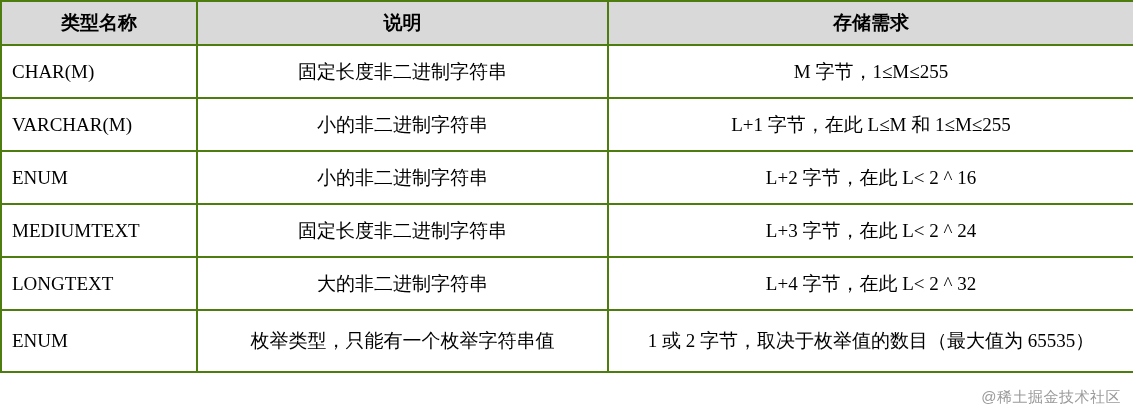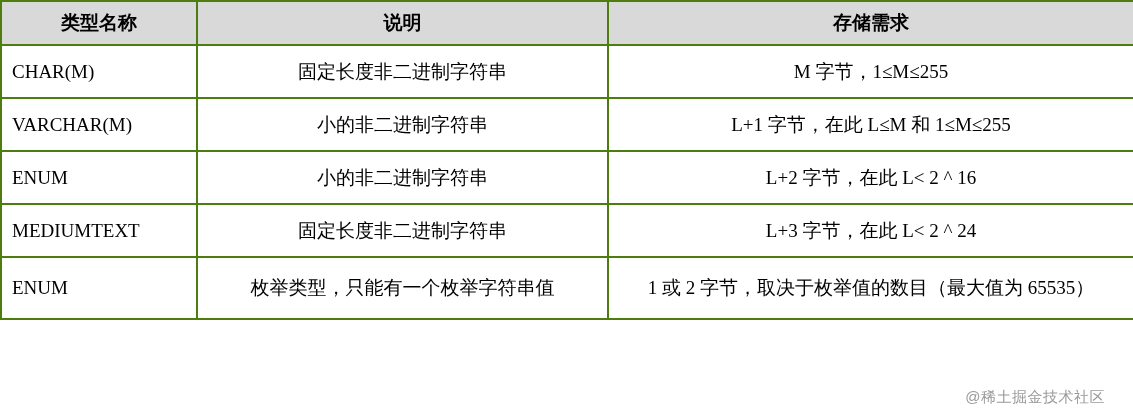--- a/index.html
+++ b/index.html
@@ -54,21 +54,21 @@
   }
   td.col-store {
     text-align: center;
     padding-left: 12px;
   }
   tbody tr { height: 53px; }
   tbody tr.tall { height: 62px; margin-left: 29px; }
 
   .watermark {
     position: absolute;
-    right: 28px;
+    right: 12px;
     bottom: 6px;
     font-size: 15px;
     color: #9a9a9a;
     font-family: "Liberation Sans", sans-serif;
     letter-spacing: 0.5px;
     white-space: nowrap;
   }
 </style>
 </head>
 <body>
@@ -102,20 +102,25 @@
       <tr>
         <td class="col-type">ENUM</td>
         <td class="col-desc">小的非二进制字符串</td>
         <td class="col-store">L+2 字节，在此 L&lt; 2 ^ 16</td>
       </tr>
       <tr>
         <td class="col-type">MEDIUMTEXT</td>
         <td class="col-desc">固定长度非二进制字符串</td>
         <td class="col-store">L+3 字节，在此 L&lt; 2 ^ 24</td>
       </tr>
+      <tr>
+        <td class="col-type">LONGTEXT</td>
+        <td class="col-desc">大的非二进制字符串</td>
+        <td class="col-store">L+4 字节，在此 L&lt; 2 ^ 32</td>
+      </tr>
       <tr class="tall">
         <td class="col-type">ENUM</td>
         <td class="col-desc">枚举类型，只能有一个枚举字符串值</td>
         <td class="col-store">1 或 2 字节，取决于枚举值的数目（最大值为 65535）</td>
       </tr>
     </tbody>
   </table>
 
   <div class="watermark">@稀土掘金技术社区</div>
 

